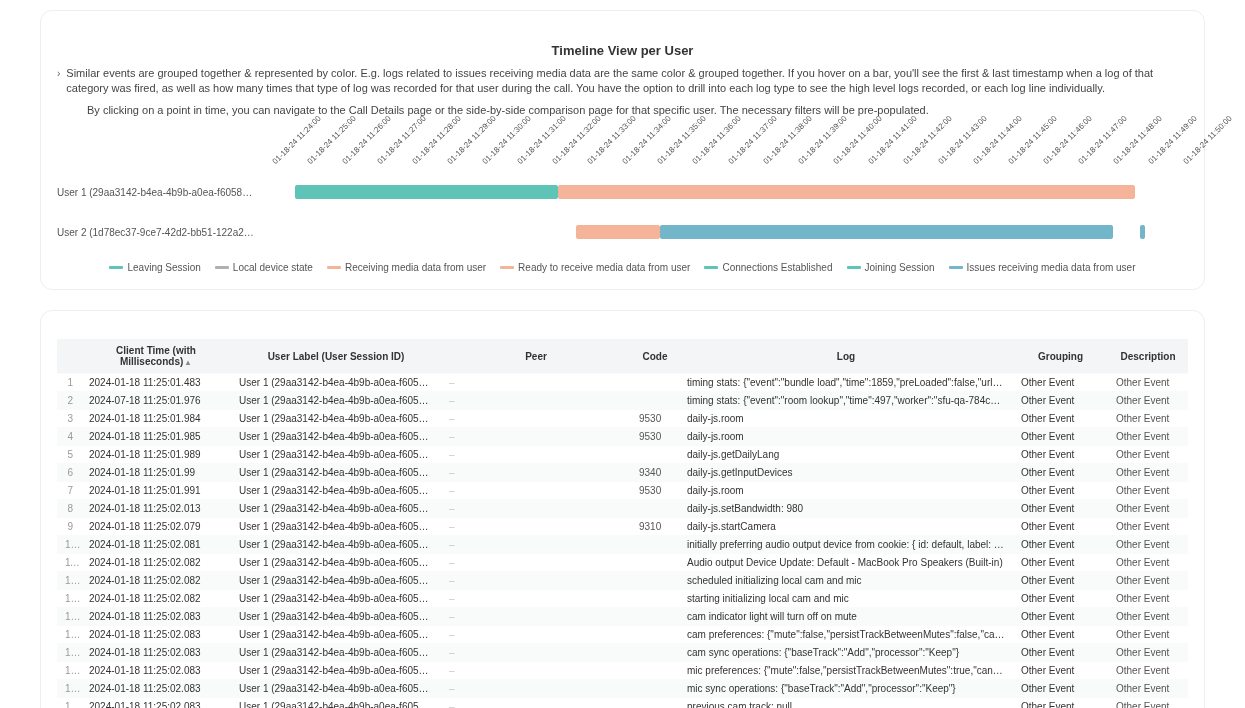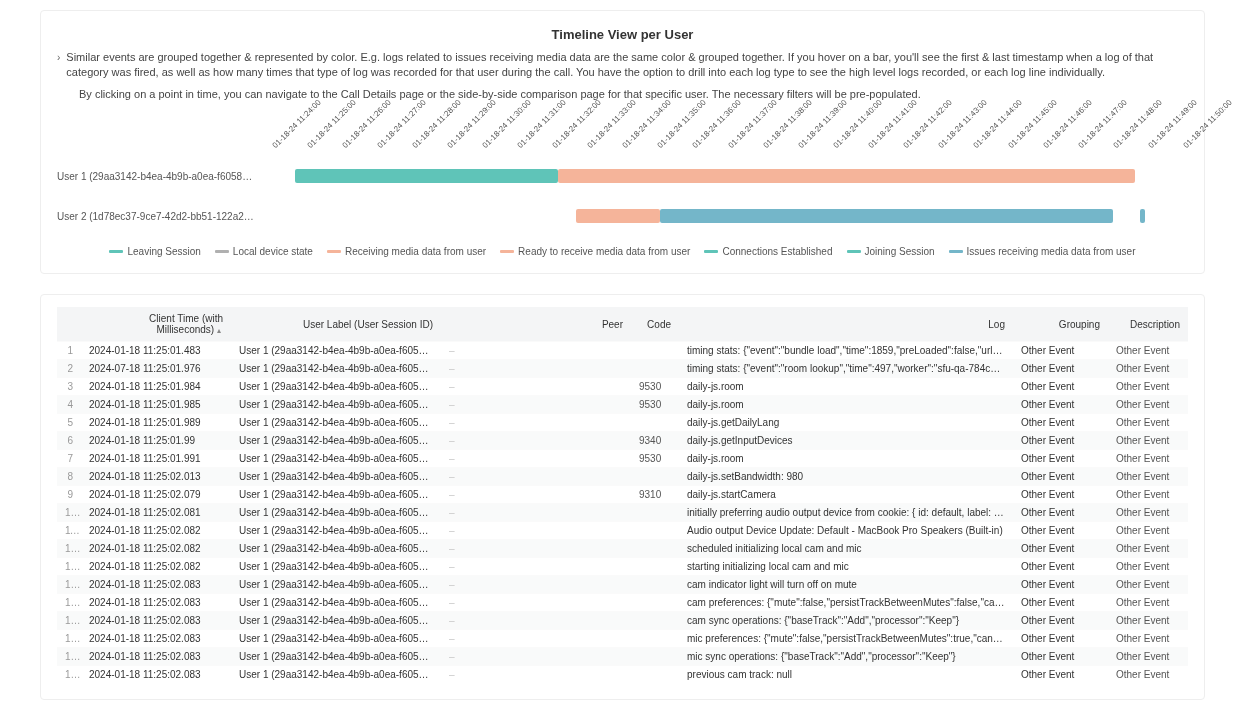--- a/index.html
+++ b/index.html
@@ -7,22 +7,22 @@
     margin: 0;
     padding: 10px 40px;
     font-family: -apple-system, BlinkMacSystemFont, "Segoe UI", Arial, sans-serif;
     font-size: 11px;
     color: #333;
     background: #fff;
     width: 1245px;
   }
   .panel {
     border: 1px solid #eee;
-    border-radius: 4px;
-    padding: 12px 16px 16px;
+    border-radius: 12px;
+    padding: 28px 16px 16px;
     margin-bottom: 20px;
     background: #fff;
   }
   .panel-title {
     text-align: center;
     font-size: 13px;
     font-weight: 600;
     margin: 4px 0 8px;
   }
   .desc-row {
@@ -110,22 +110,22 @@
     border-radius: 1px;
   }
   
   table.logs {
     width: 100%;
     border-collapse: collapse;
     font-size: 10px;
   }
   .logs thead th {
     background: #f4f5f6;
-    text-align: right;
-    font-weight: 400;
+    text-align: center;
+    font-weight: 700;
     padding: 6px 8px;
     vertical-align: middle;
     color: #333;
   }
   .row-num-h { width: 24px; }
   .time-h { width: 150px; }
   .user-h { width: 210px; }
   .peer-h { width: 190px; margin-left: 20px; }
   .code-h { width: 48px; }
   .group-h { width: 95px; }
@@ -155,21 +155,21 @@
 </head>
 <body>
 
 <div class="panel">
   <div class="panel-title">Timeline View per User</div>
 
   <div class="desc-row">
     <span class="chevron">›</span>
     <div class="desc-text">Similar events are grouped together &amp; represented by color. E.g. logs related to issues receiving media data are the same color &amp; grouped together. If you hover on a bar, you'll see the first &amp; last timestamp when a log of that category was fired, as well as how many times that type of log was recorded for that user during the call. You have the option to drill into each log type to see the high level logs recorded, or each log line individually.</div>
   </div>
-  <div class="desc-row" style="margin-left:22px;">
+  <div class="desc-row" style="margin-left:30px;">
     <div class="desc-text">By clicking on a point in time, you can navigate to the Call Details page or the side-by-side comparison page for that specific user. The necessary filters will be pre-populated.</div>
   </div>
 
   <div class="timeline-area">
     <div class="tick-labels" id="tick-labels">
         <span class="tick" style="left: 0%;">01-18-24 11:24:00</span>
         <span class="tick" style="left: 3.84615%;">01-18-24 11:25:00</span>
         <span class="tick" style="left: 7.69231%;">01-18-24 11:26:00</span>
         <span class="tick" style="left: 11.5385%;">01-18-24 11:27:00</span>
         <span class="tick" style="left: 15.3846%;">01-18-24 11:28:00</span>

